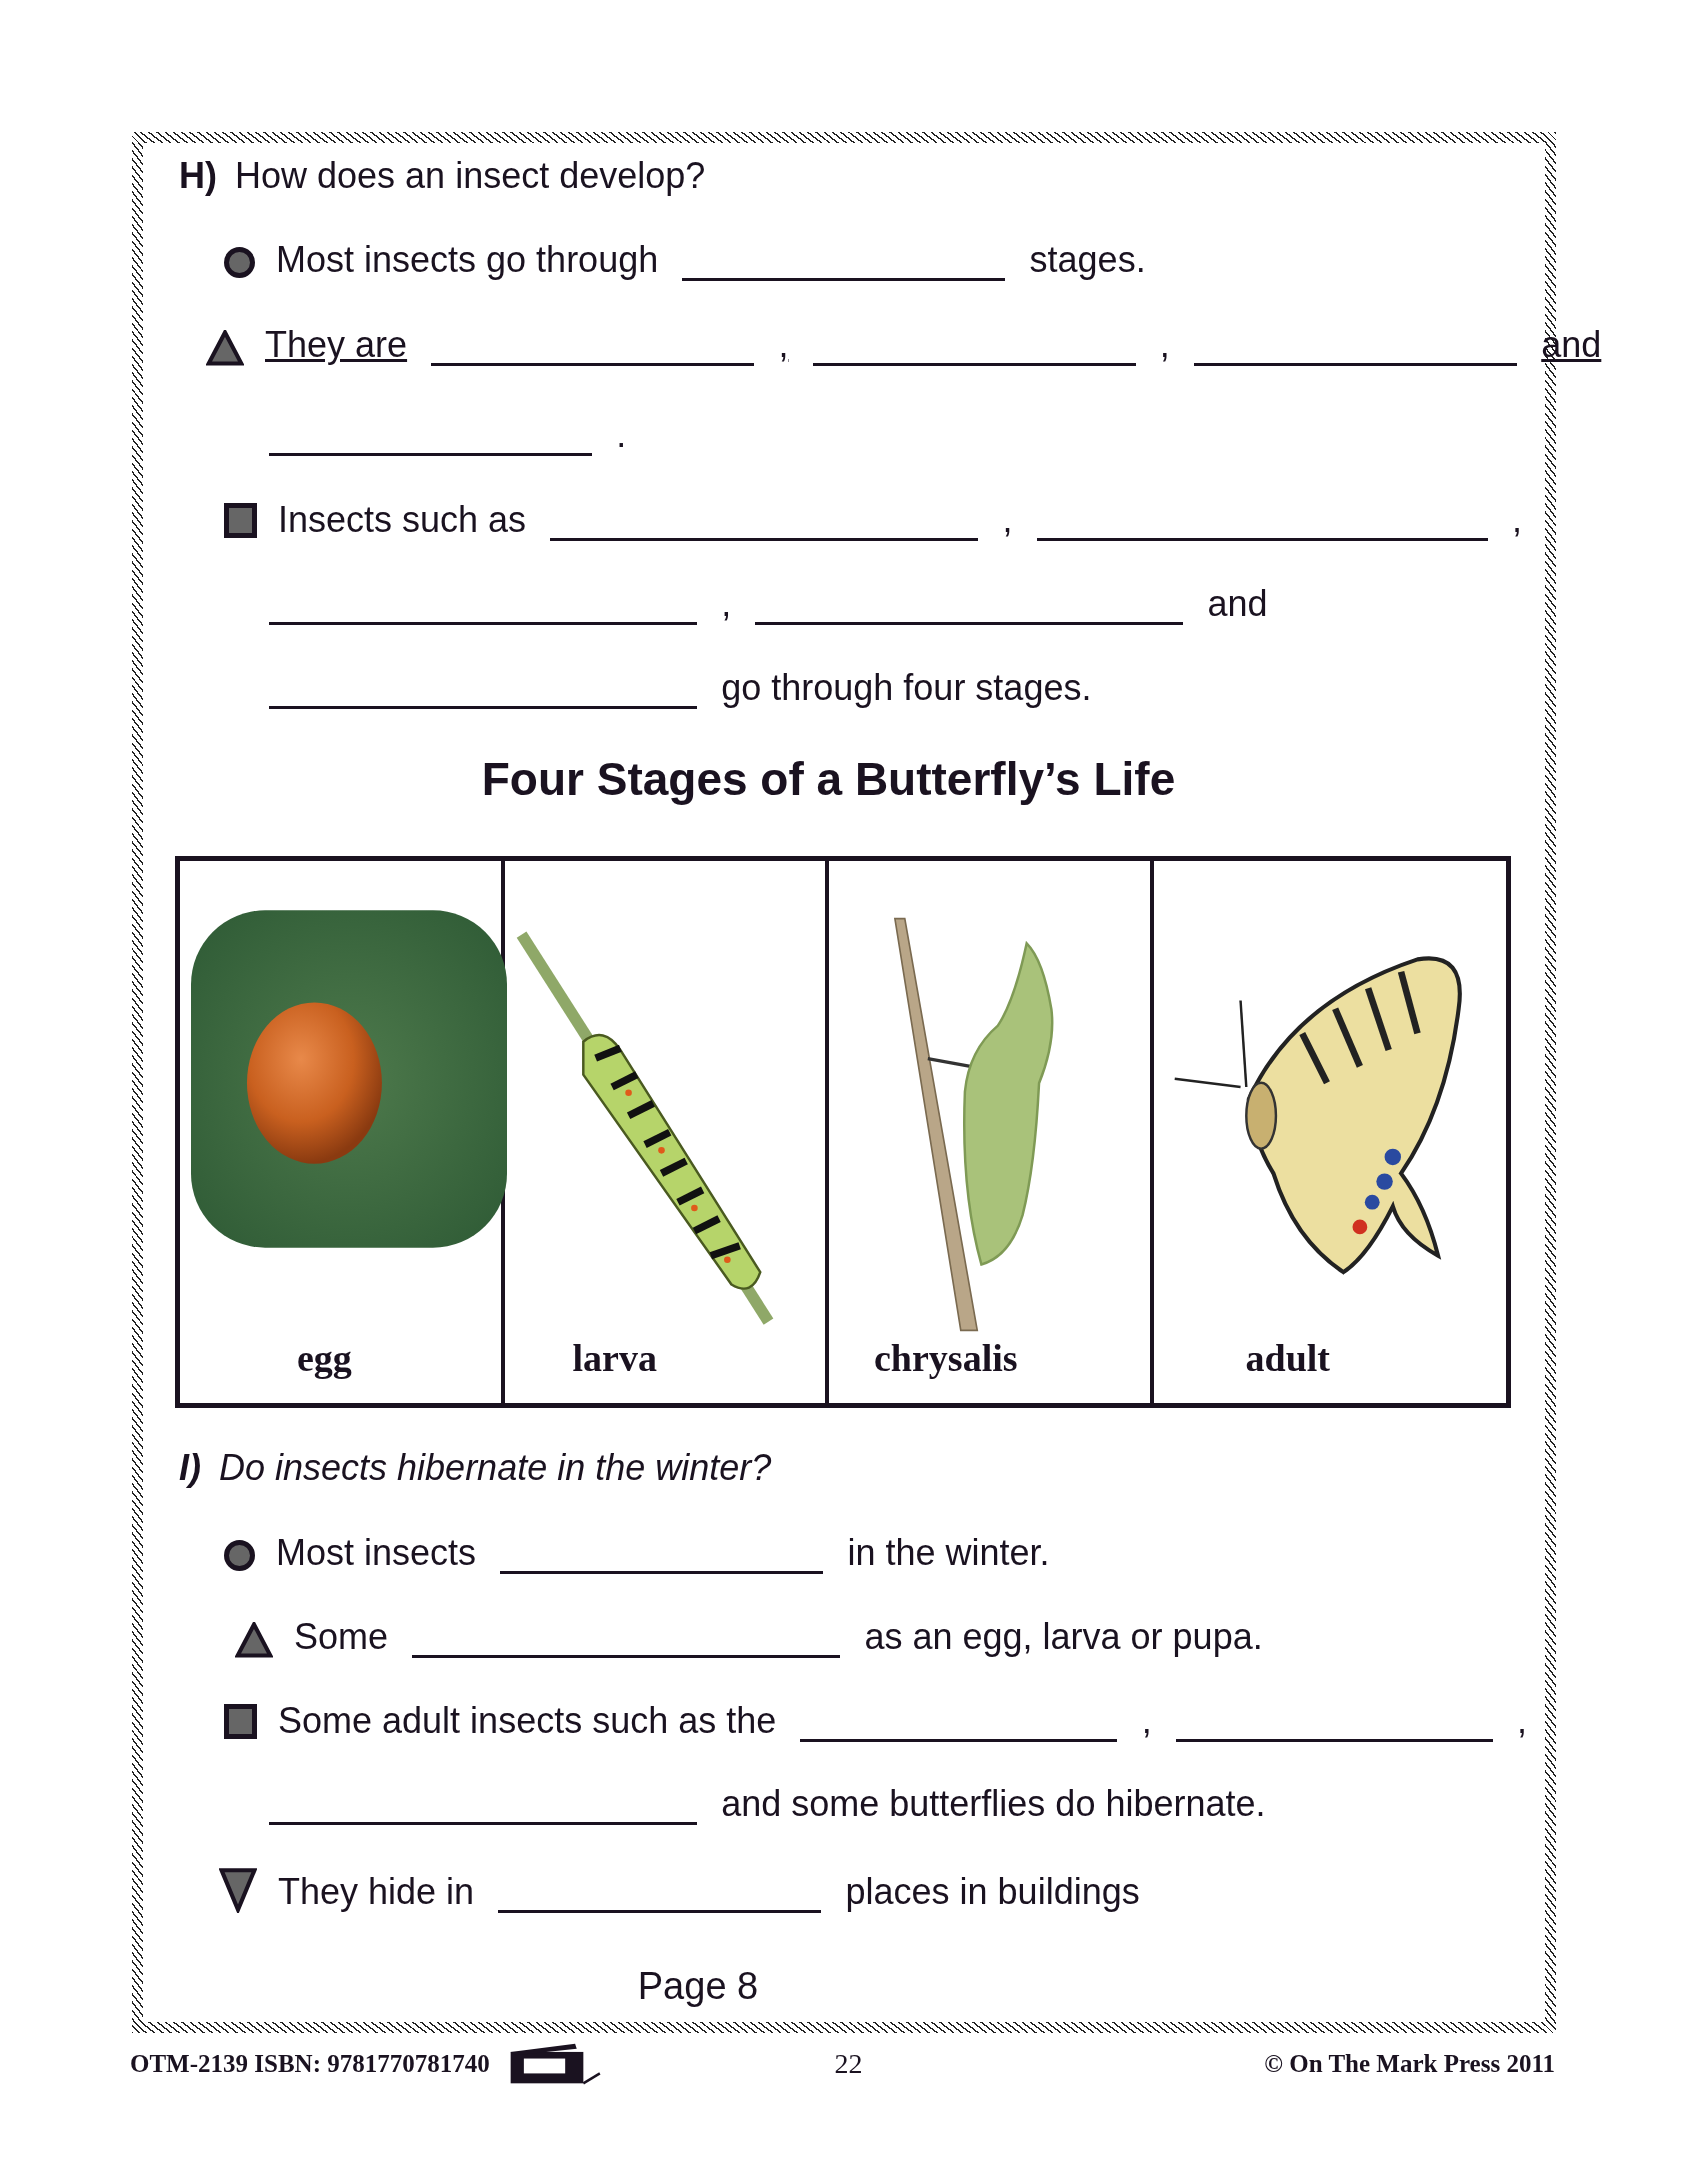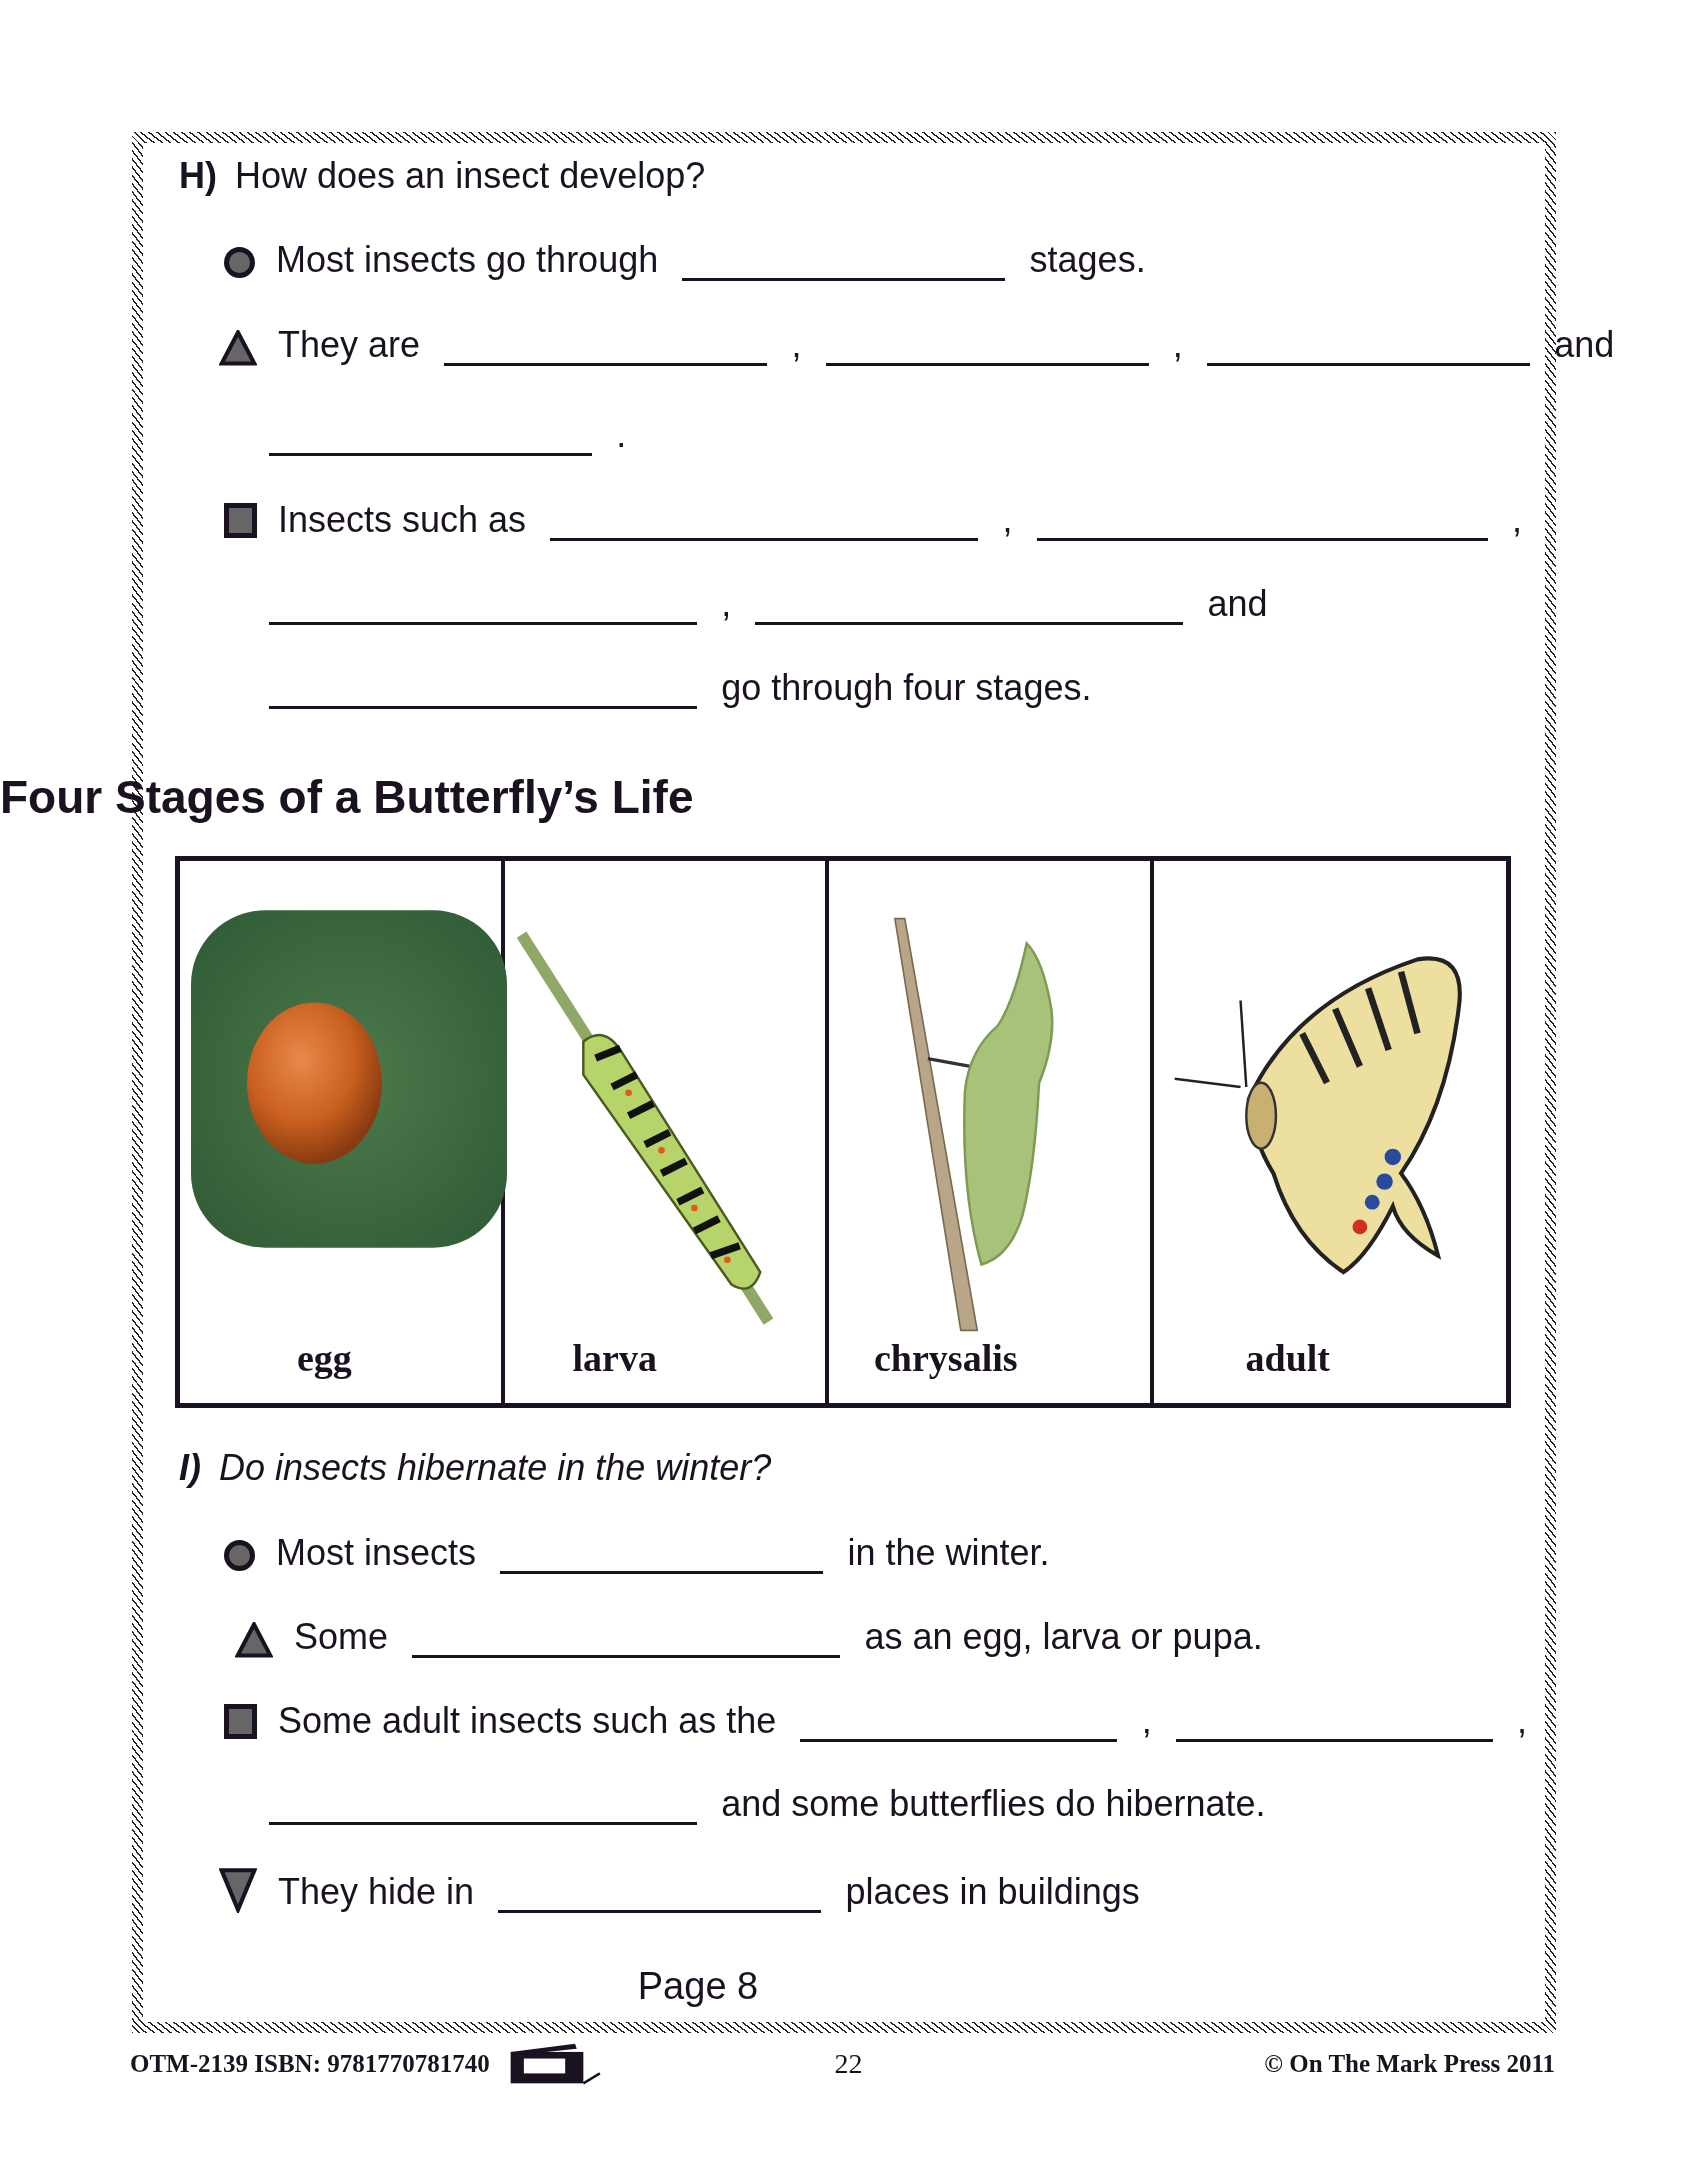--- a/index.html
+++ b/index.html
@@ -34,21 +34,21 @@
   <b>H)</b><span>How does an insect develop?</span>
 </div>
 
 <div class="abs line" style="left:224px; top:239px;">
   <span class="sym circle"></span>
   <span>Most insects go through</span>
   <span class="blank" style="width:323px"></span>
   <span>stages.</span>
 </div>
 
-<div class="abs line" style="left:219px; top:324px;">
+<div class="abs line" style="left:206px; top:324px;text-decoration:underline;">
   <svg class="sym" width="38" height="36" viewBox="0 0 46 44">
       <polygon points="23,3 43,41 3,41" fill="#666" stroke="#1a1220" stroke-width="5"></polygon>
     </svg>
   <span>They are</span>
   <span class="blank" style="width:323px"></span>
     <span>,</span>
   <span class="blank" style="width:323px"></span>
     <span>,</span>
   <span class="blank" style="width:323px"></span>
   <span>and</span>
@@ -73,21 +73,21 @@
     <span>,</span>
   <span class="blank" style="width:428px"></span>
   <span>and</span>
 </div>
 
 <div class="abs line" style="left:269px; top:667px;">
   <span class="blank" style="width:428px; margin-left:0"></span>
   <span>go through four stages.</span>
 </div>
 
-<div class="abs title" style="left:0; width:1657px; text-align:left; top:770px;">Four Stages of a Butterfly’s Life</div>
+<div class="abs title" style="left:0; width:1657px; text-align:center; top:752px;">Four Stages of a Butterfly’s Life</div>
 
 <div class="stages">
   <div class="panel">
     <svg width="316" height="338" viewBox="0 0 384 410" style="position:absolute; left:10.7px; top:49px;">
       <defs>
         <radialGradient id="leaf" cx="50%" cy="50%" r="70%">
             <stop offset="0" stop-color="#4e7a4c"></stop>
             <stop offset="1" stop-color="#2e5a35"></stop>
           </radialGradient>
         <radialGradient id="egg" cx="40%" cy="35%" r="65%">

